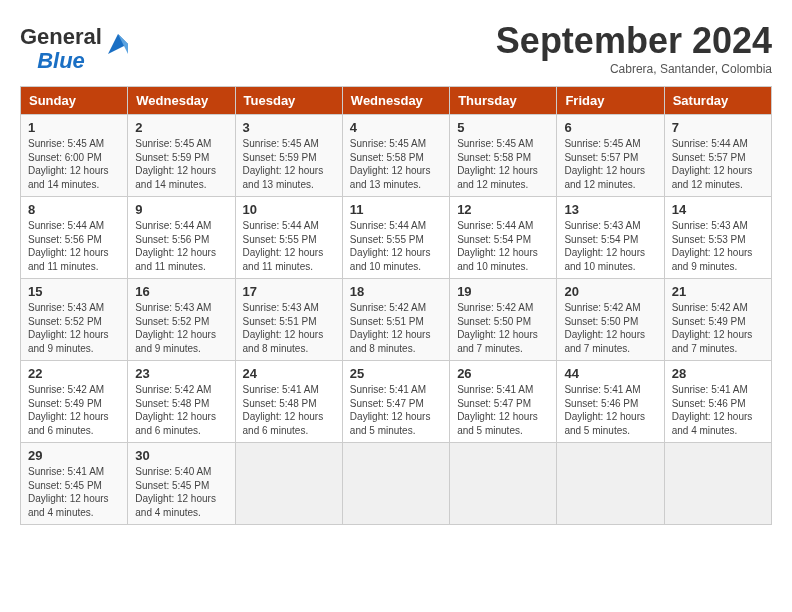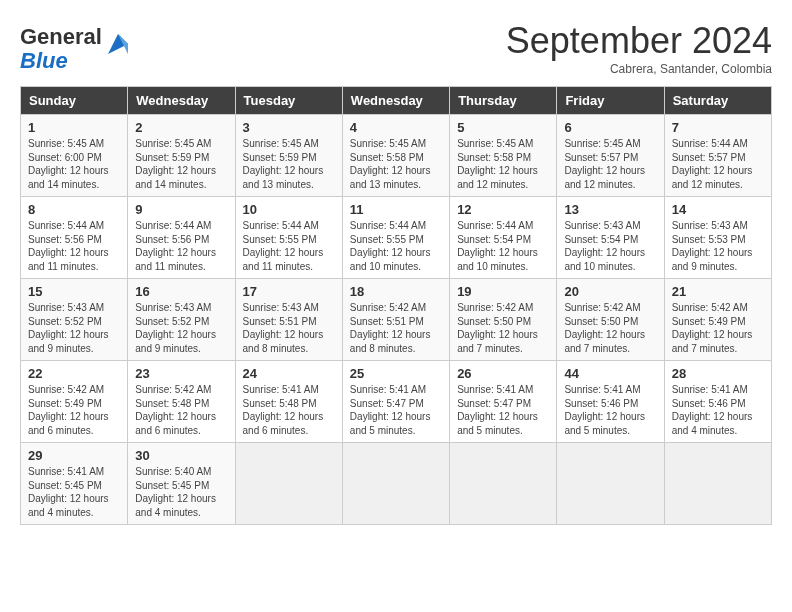--- a/index.html
+++ b/index.html
@@ -19,54 +19,55 @@
     .logo {
       display: flex;
       align-items: center;
       margin-top: 5px;
     }
     .logo-text {
       font-size: 22px;
       font-weight: bold;
       color: #333;
       line-height: 1.1;
+      text-align: center;
     }
     .logo-text .general {
       display: block;
     }
     .logo-text .blue {
       display: block;
       color: #1a6fc4;
       font-style: italic;
     }
     .logo-icon {
       width: 28px;
       height: 28px;
       margin-left: 2px;
       margin-top: -10px;
     }
     .title-section {
       text-align: right;
     }
     .month-title {
       font-size: 36px;
-      font-weight: normal;
+      font-weight: bold;
       color: #333;
     }
     .location-title {
       font-size: 12px;
       color: #555;
     }
     table {
       width: 100%;
       border-collapse: collapse;
       font-size: 11px;
     }
     thead tr th {
-      background-color: #404040;
+      background-color: #c2410c;
       color: #fff;
       text-align: left;
       padding: 6px 8px;
       font-size: 13px;
       font-weight: bold;
       border: 1px solid #ccc;
     }
     tbody tr td {
       border: 1px solid #ccc;
       vertical-align: top;

